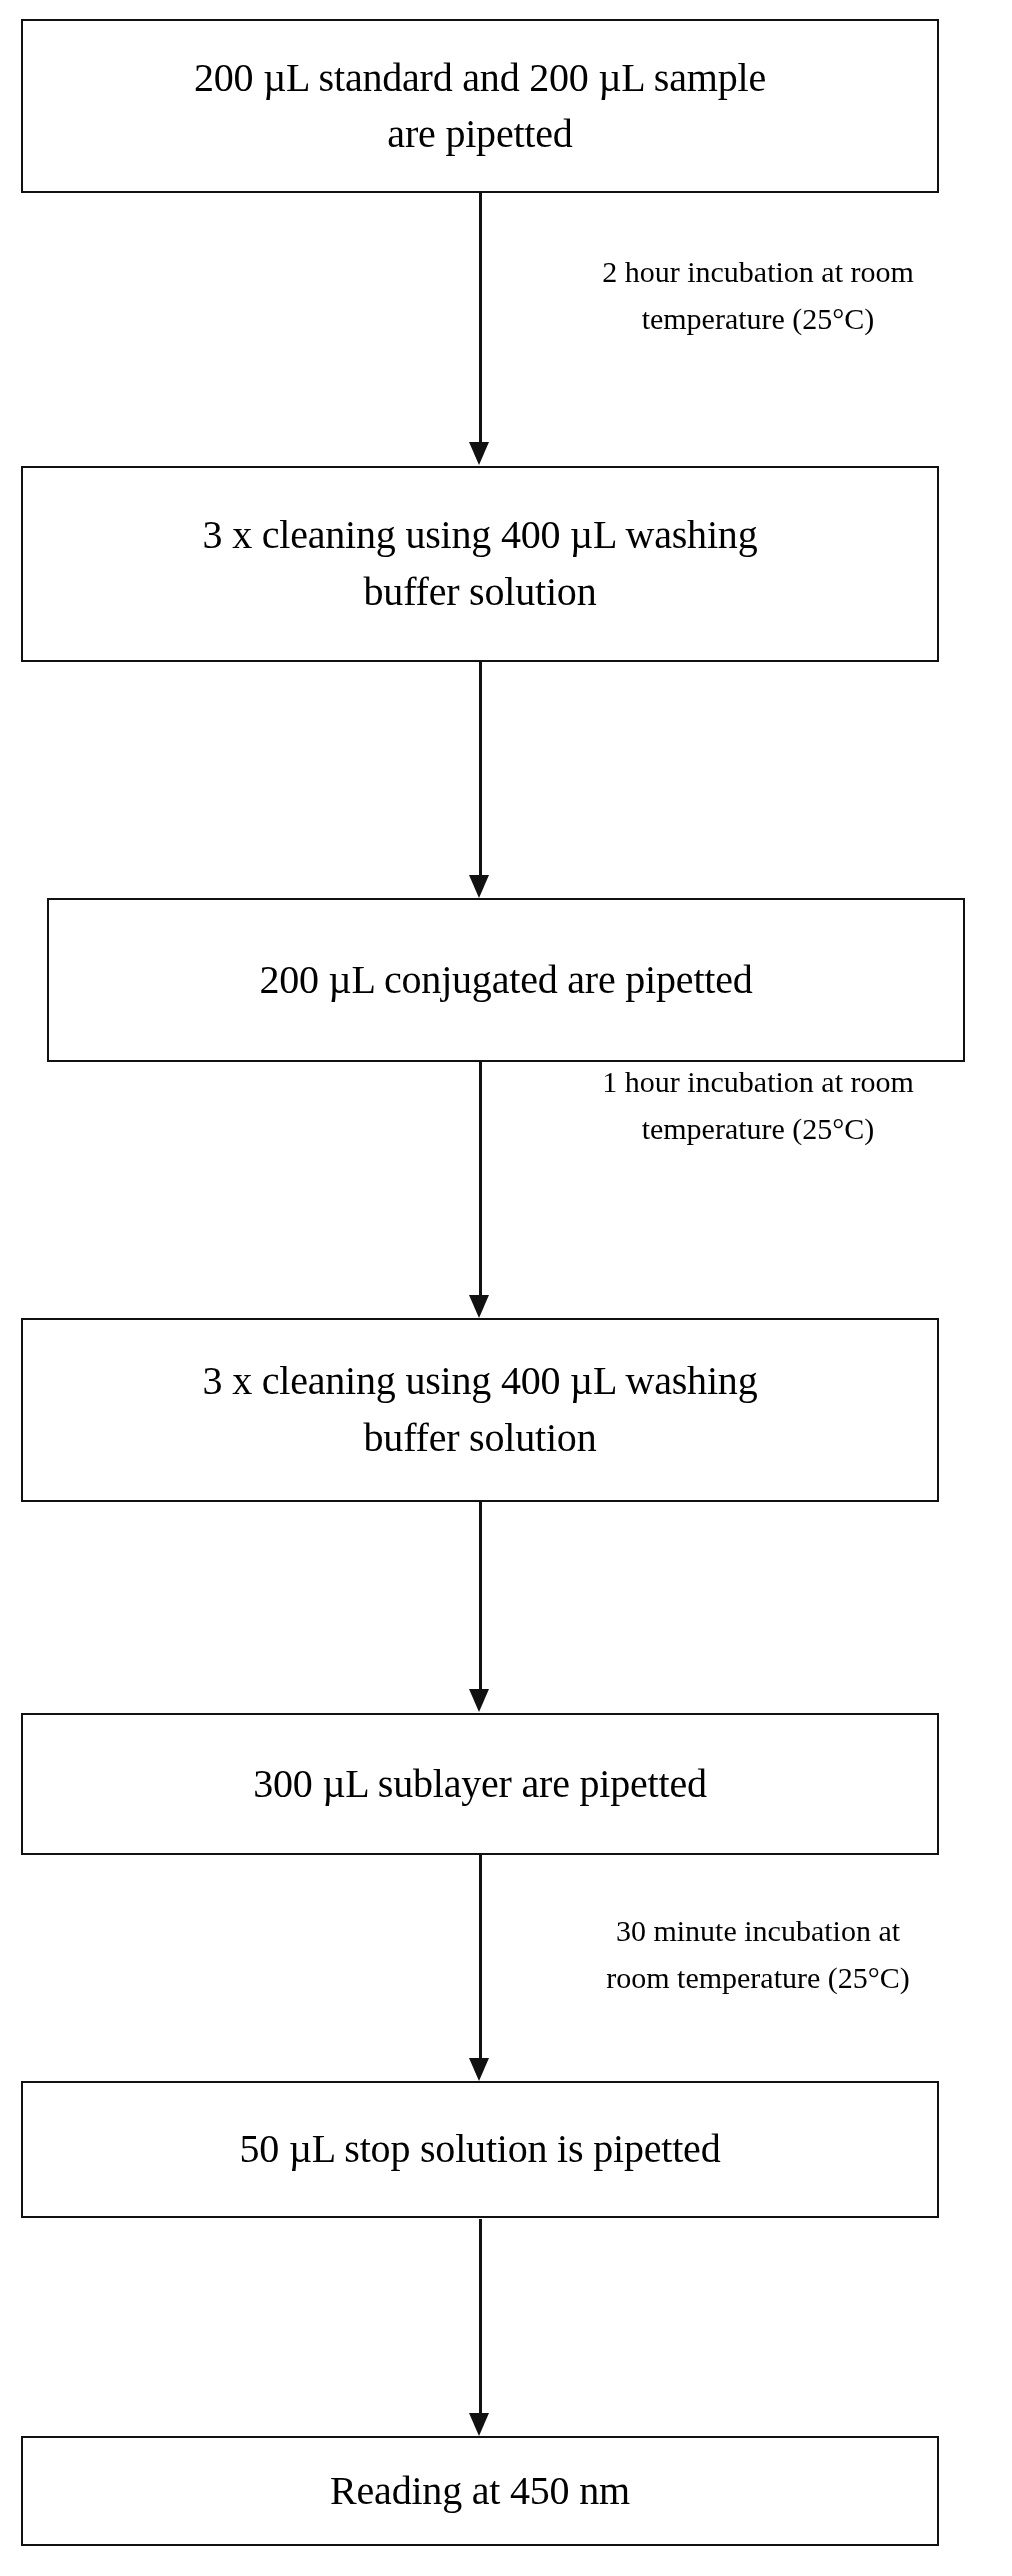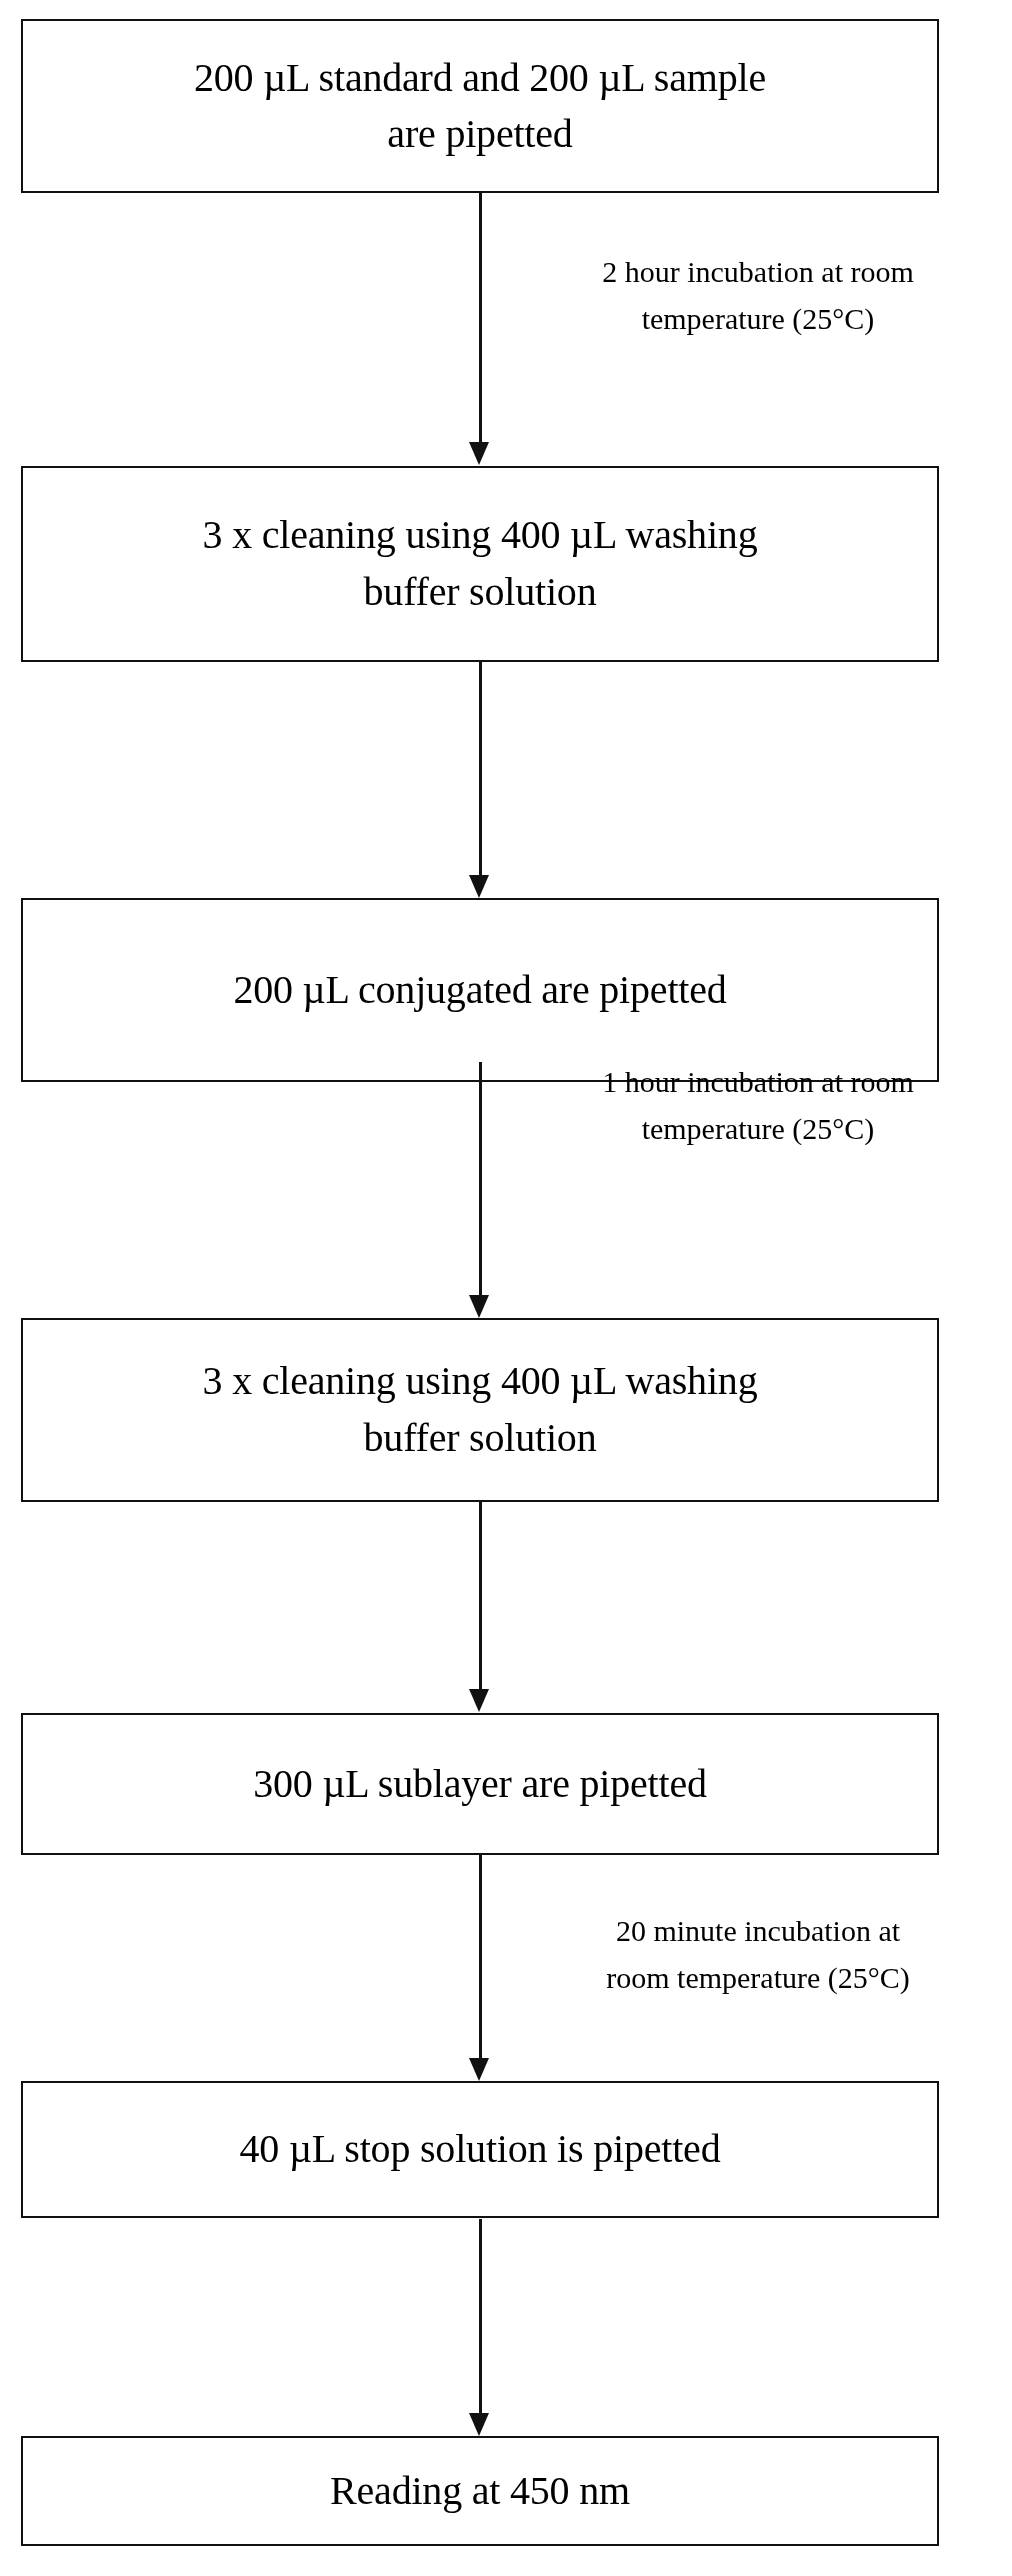--- a/index.html
+++ b/index.html
@@ -37,21 +37,21 @@
     font-size: 40px;
     line-height: 1.42;
     letter-spacing: -0.2px;
     white-space: pre-line;
     font-weight: 400;
     text-align: center;
   }
 
   .node.n1 { top: 19.3px;   height: 174px; }
   .node.n2 { top: 466px;  height: 196px; }
-  .node.n3 { top: 898px;  height: 184px; }
+  .node.n3 { top: 898px;  height: 164px; margin-left: 26px; }
   .node.n4 { top: 1318px; height: 184px; }
   .node.n5 { top: 1713px; height: 142px; }
   .node.n6 { top: 2081px; height: 137px; }
   .node.n7 { top: 2436px; height: 110px; }
 
   
   .edge {
     position: absolute;
     left: 480px;
     width: 0;
@@ -161,25 +161,25 @@
   </div>
 
   <div class="node n5">
     <span class="node-label">300 µL sublayer are pipetted</span>
   </div>
 
   <div class="edge e5">
     <div class="shaft"></div>
     <div class="head"></div>
   </div>
-  <div class="edge-label a3">20 minute incubation at
+  <div class="edge-label a3">30 minute incubation at
 room temperature (25°C)</div>
 
   <div class="node n6">
-    <span class="node-label">40 µL stop solution is pipetted</span>
+    <span class="node-label">50 µL stop solution is pipetted</span>
   </div>
 
   <div class="edge e6">
     <div class="shaft"></div>
     <div class="head"></div>
   </div>
 
   <div class="node n7">
     <span class="node-label">Reading at 450 nm</span>
   </div>

